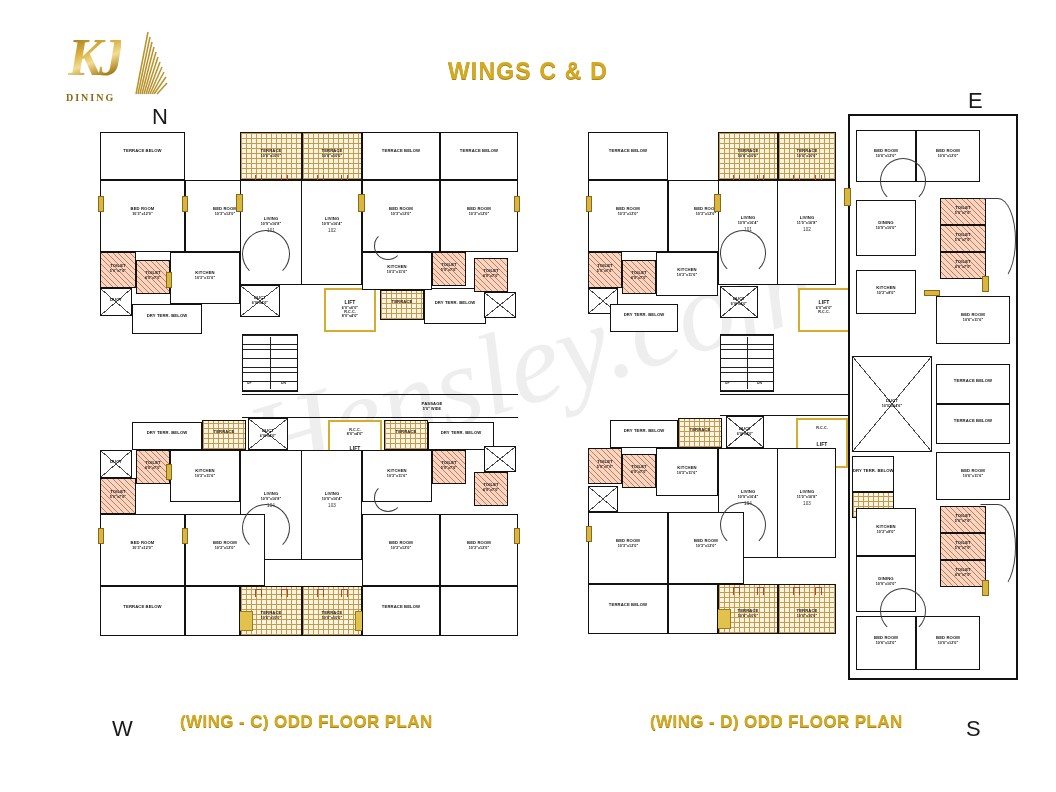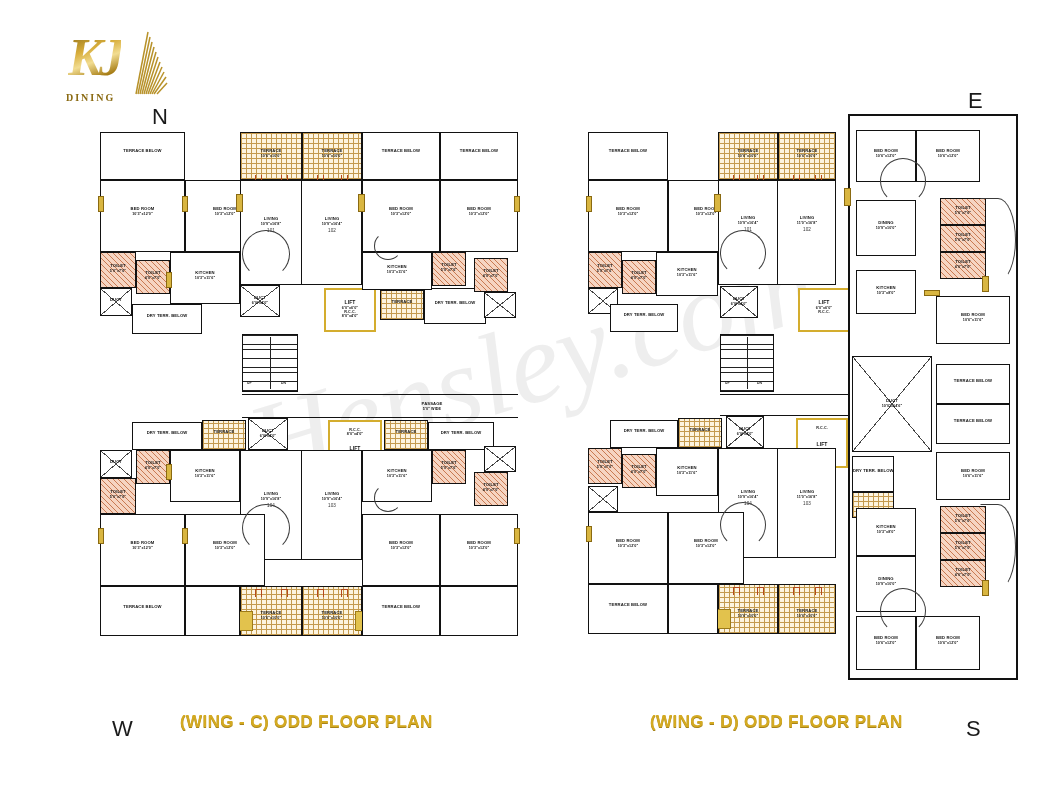--- a/index.html
+++ b/index.html
@@ -110,20 +110,21 @@
           <path d="M40 29 L28 66"></path>
         <path d="M42 34 L30 66"></path>
           <path d="M44 39 L32 66"></path>
           <path d="M46 44 L34 66"></path>
         <path d="M48 49 L36 66"></path>
           <path d="M49 55 L39 66"></path>
       </g>
     </svg>
   </div>
 
+  <div id="title">WINGS  C &amp; D</div>
 
   <div class="compass" id="cN">N</div>
   <div class="compass" id="cE">E</div>
   <div class="compass" id="cW">W</div>
   <div class="compass" id="cS">S</div>
 
   <div id="wm">Hensley.com</div>
 
   <div class="cap" id="capC">(WING - C) ODD FLOOR PLAN</div>
   <div class="cap" id="capD">(WING - D) ODD FLOOR PLAN</div>

